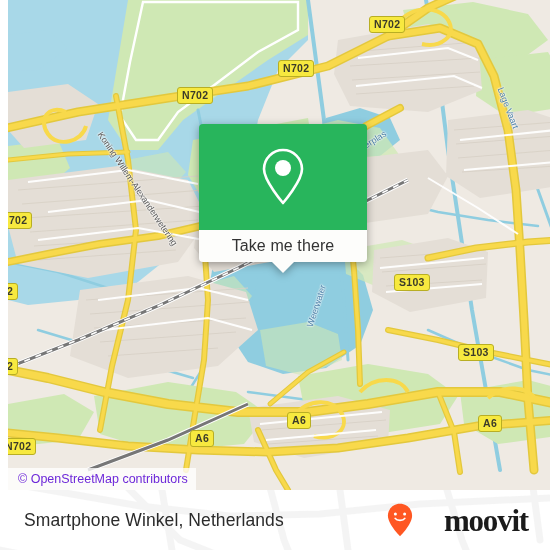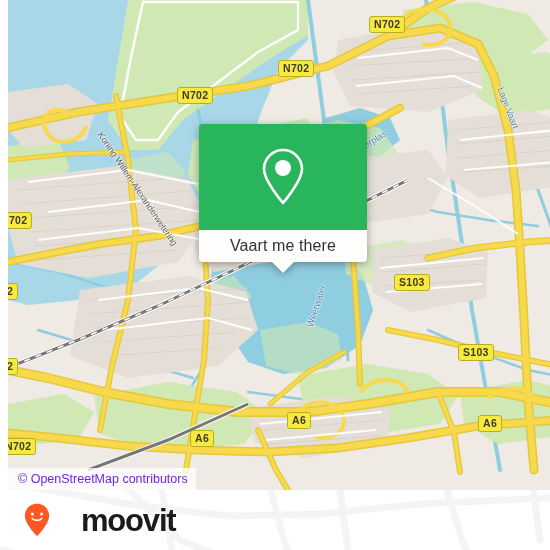--- a/index.html
+++ b/index.html
@@ -99,21 +99,21 @@
     width:100%;height:100%;
     display:flex;align-items:center;justify-content:space-between;
     padding:0 22px 0 24px;box-sizing:border-box;
   }
   .place-title{
     color:#2b2b2b;font-size:17.5px;white-space:nowrap;letter-spacing:.1px;
   }
   .brand{display:flex;align-items:center;gap:2px;}
   .brand-word{
     color:#1b1b1b;font-size:31px;font-weight:bold;letter-spacing:-1.2px;line-height:31px;
-    font-family:Liberation Sans, sans-serif;
+    font-family:Liberation Serif, serif;
     margin-left:29px;
   }
   .brand-mark{width:26px;height:34px;display:block;}
 </style>
 </head>
 <body>
 
 <div class="screen">
 
   <div class="map">
@@ -298,21 +298,21 @@
     <div class="card">
       <div class="card-top">
         <span class="pin-icon">
           <svg width="54" height="64" viewBox="0 0 54 64" fill="none">
             <path d="M27 5 C16.5 5 8 13.5 8 24 C8 36 27 58 27 58 C27 58 46 36 46 24 C46 13.5 37.5 5 27 5 Z" stroke="#ffffff" stroke-width="2.6" fill="none" stroke-linejoin="round"></path>
             <circle cx="27" cy="23" r="8" fill="#ffffff"></circle>
           </svg>
         </span>
       </div>
       <div class="card-bottom">
-        <span class="card-label">Vaart me there</span>
+        <span class="card-label">Take me there</span>
       </div>
       <div class="card-tail"></div>
     </div>
 
     <div class="attrib">© OpenStreetMap contributors</div>
   </div>
 
   <div class="footer">
     <svg class="footer-watermark" viewBox="0 0 550 380" preserveAspectRatio="none">
       <g stroke="#dedede" fill="none" stroke-width="7" stroke-linecap="round">
@@ -320,20 +320,21 @@
         <path d="M-10,300 L60,312 L140,326 L230,336 L320,334 L420,324 L550,318"></path>
         <path d="M60,240 L120,300 L180,360 L230,380"></path>
         <path d="M250,240 L268,300 L284,360 L292,380"></path>
         <path d="M420,236 L444,300 L462,360 L470,380"></path>
         <path d="M520,240 L532,300 L540,360"></path>
         <path d="M330,250 L340,310 L348,370"></path>
         <path d="M150,250 L162,310 L172,370"></path>
       </g>
     </svg>
     <div class="footer-inner">
+      <div class="place-title">Smartphone Winkel, Netherlands</div>
       <div class="brand">
         <svg class="brand-mark" viewBox="0 0 26 34">
           <path d="M13 0.8 C6.2 0.8 0.9 6.1 0.9 12.7 C0.9 21.2 13 33.2 13 33.2 C13 33.2 25.1 21.2 25.1 12.7 C25.1 6.1 19.8 0.8 13 0.8 Z" fill="#ff5722"></path>
           <circle cx="8.4" cy="11" r="1.5" fill="#ffffff"></circle>
           <circle cx="17.6" cy="11" r="1.5" fill="#ffffff"></circle>
           <path d="M8.2 15.4 C9.9 18.0 16.1 18.0 17.8 15.4" stroke="#ffffff" stroke-width="1.7" fill="none" stroke-linecap="round"></path>
         </svg>
         <span class="brand-word">moovit</span>
       </div>
     </div>

